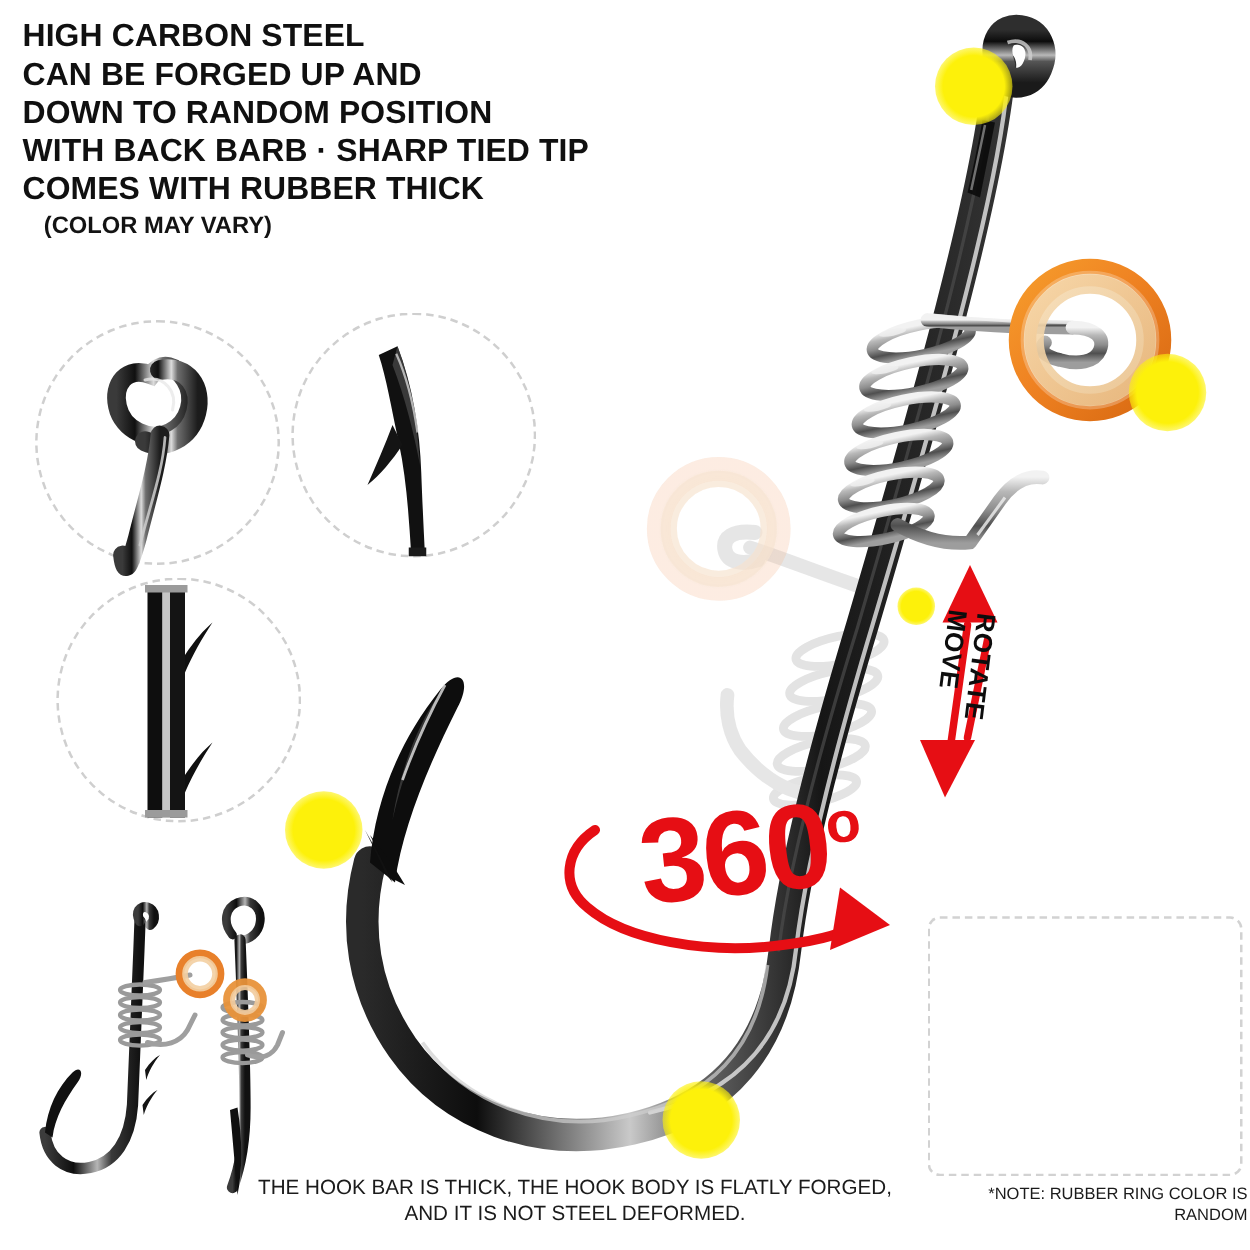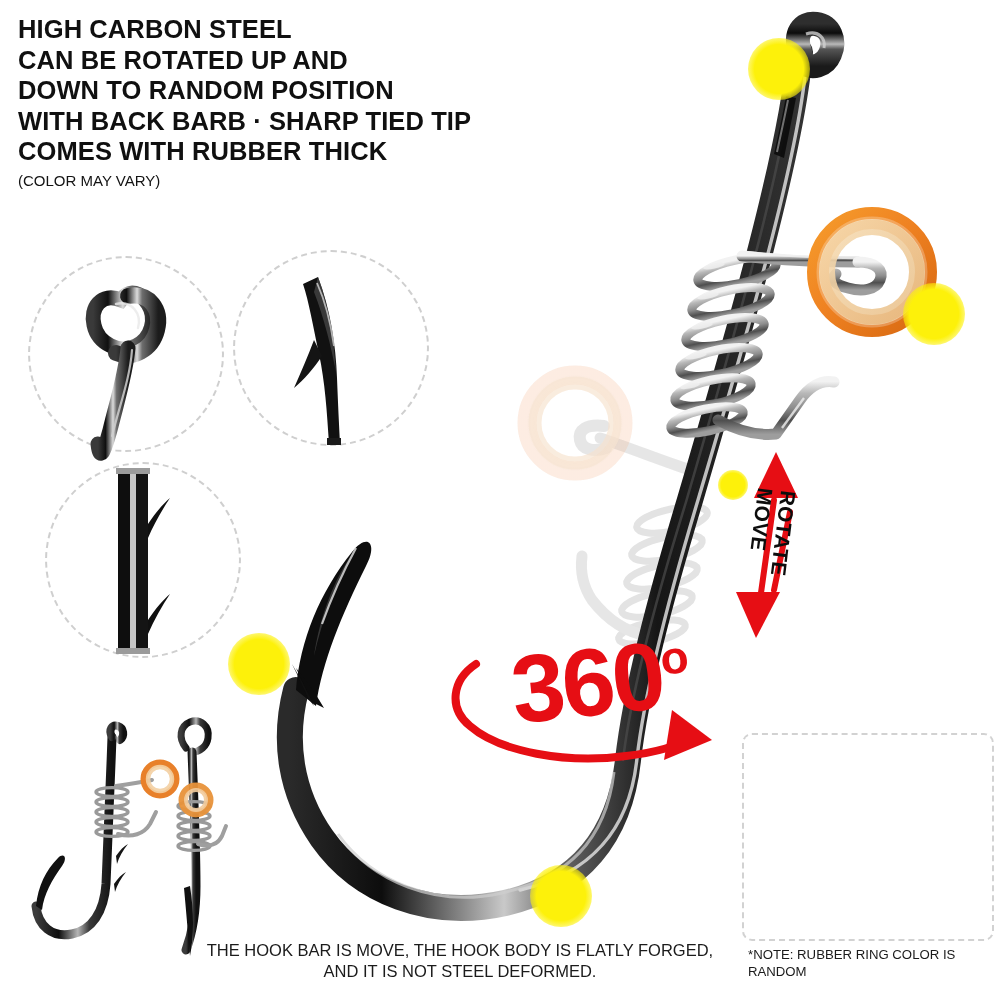--- a/index.html
+++ b/index.html
@@ -30,26 +30,27 @@
     font-family: "Liberation Sans", sans-serif;
     font-weight: bold;
     font-size: 25.5px;
     line-height: 30.5px;
     letter-spacing: 0.1px;
     color: #101010;
     white-space: nowrap;
   }
   .headline .subnote {
     font-family: "Liberation Sans", sans-serif;
-    font-weight: normal;
-    font-size: 15px;
+    font-weight: bold;
+    font-size: 19px;
     line-height: 24px;
     color: #131313;
     margin-top: 2px;
     white-space: nowrap;
+    margin-left: 17px;
   }
   
   .detail-circle {
     position: absolute;
     border: 2px dashed #cfcfcf;
     border-radius: 50%;
     box-sizing: border-box;
   }
   
   .caption-main {
@@ -61,21 +62,21 @@
     font-size: 16.5px;
     line-height: 21px;
     color: #1b1b1b;
     font-family: "Liberation Sans", sans-serif;
   }
   .caption-note {
     position: absolute;
     left: 748px;
     top: 946px;
     width: 250px;
-    text-align: left;
+    text-align: right;
     font-size: 13.2px;
     line-height: 17px;
     color: #1b1b1b;
     font-family: "Liberation Sans", sans-serif;
   }
   
   .dashed-box {
     position: absolute;
     left: 742px;
     top: 733px;
@@ -137,21 +138,21 @@
     pointer-events: none;
   }
 </style>
 </head>
 <body>
 
 <div id="page">
 
   <div class="headline">
     <div class="line">HIGH CARBON STEEL</div>
-    <div class="line">CAN BE ROTATED UP AND</div>
+    <div class="line">CAN BE FORGED UP AND</div>
     <div class="line">DOWN TO RANDOM POSITION</div>
     <div class="line">WITH BACK BARB · SHARP TIED TIP</div>
     <div class="line">COMES WITH RUBBER THICK</div>
     <div class="subnote">(COLOR MAY VARY)</div>
   </div>
 
   <div class="detail-circle" style="left:28px;  top:256px; width:196px; height:196px;"></div>
   <div class="detail-circle" style="left:233px; top:250px; width:196px; height:196px;"></div>
   <div class="detail-circle" style="left:45px;  top:462px; width:196px; height:196px;"></div>
 
@@ -496,18 +497,18 @@
   <div class="text-360">
     <span>360</span><span class="deg">o</span>
   </div>
 
   <div class="rotmove">
     <div>ROTATE</div>
     <div>MOVE</div>
   </div>
 
   <div class="caption-main">
-    <div>THE HOOK BAR IS MOVE, THE HOOK BODY IS FLATLY FORGED,</div>
+    <div>THE HOOK BAR IS THICK, THE HOOK BODY IS FLATLY FORGED,</div>
     <div>AND IT IS NOT STEEL DEFORMED.</div>
   </div>
   <div class="caption-note">*NOTE: RUBBER RING COLOR IS RANDOM</div>
 
 </div>
 
 </body></html>

